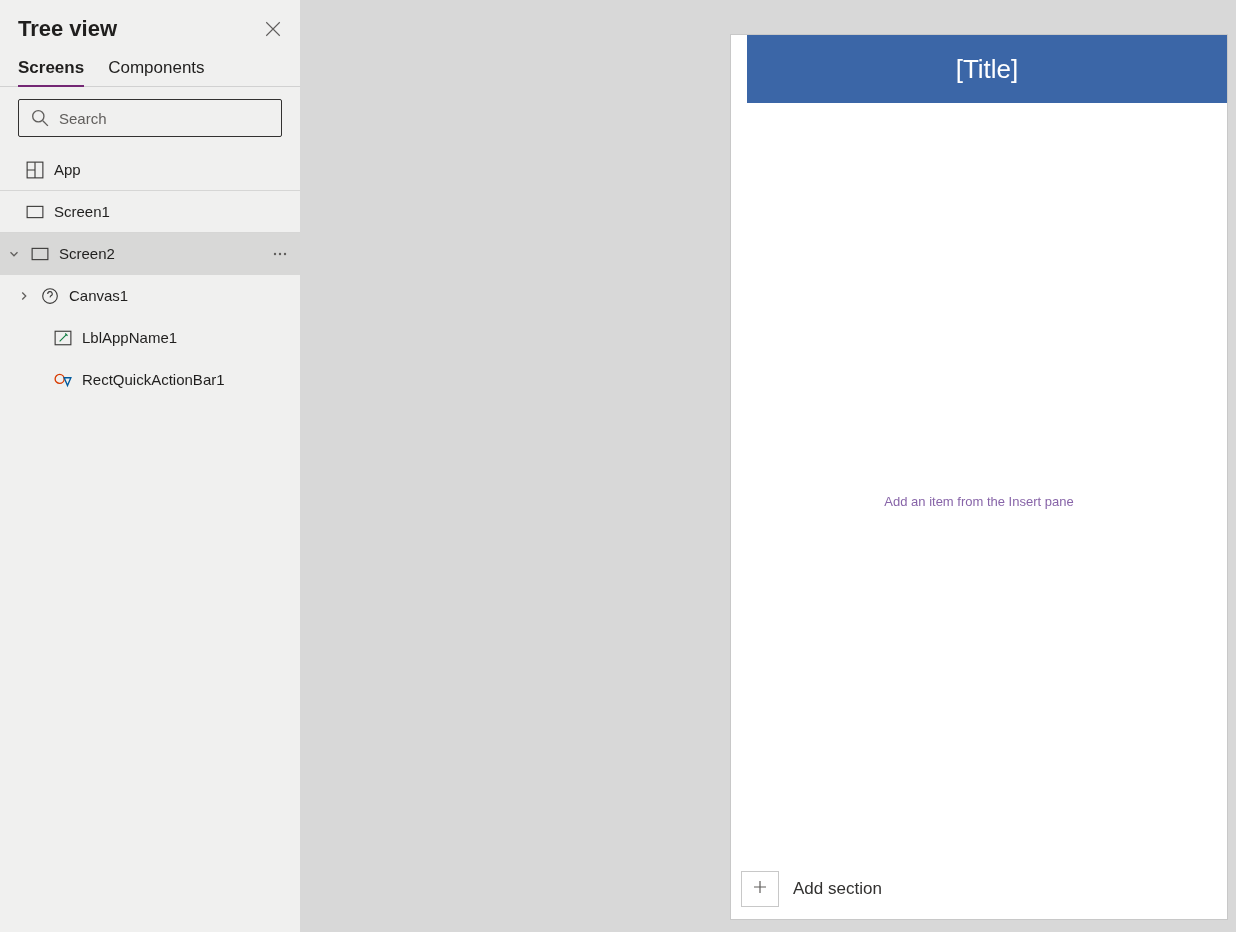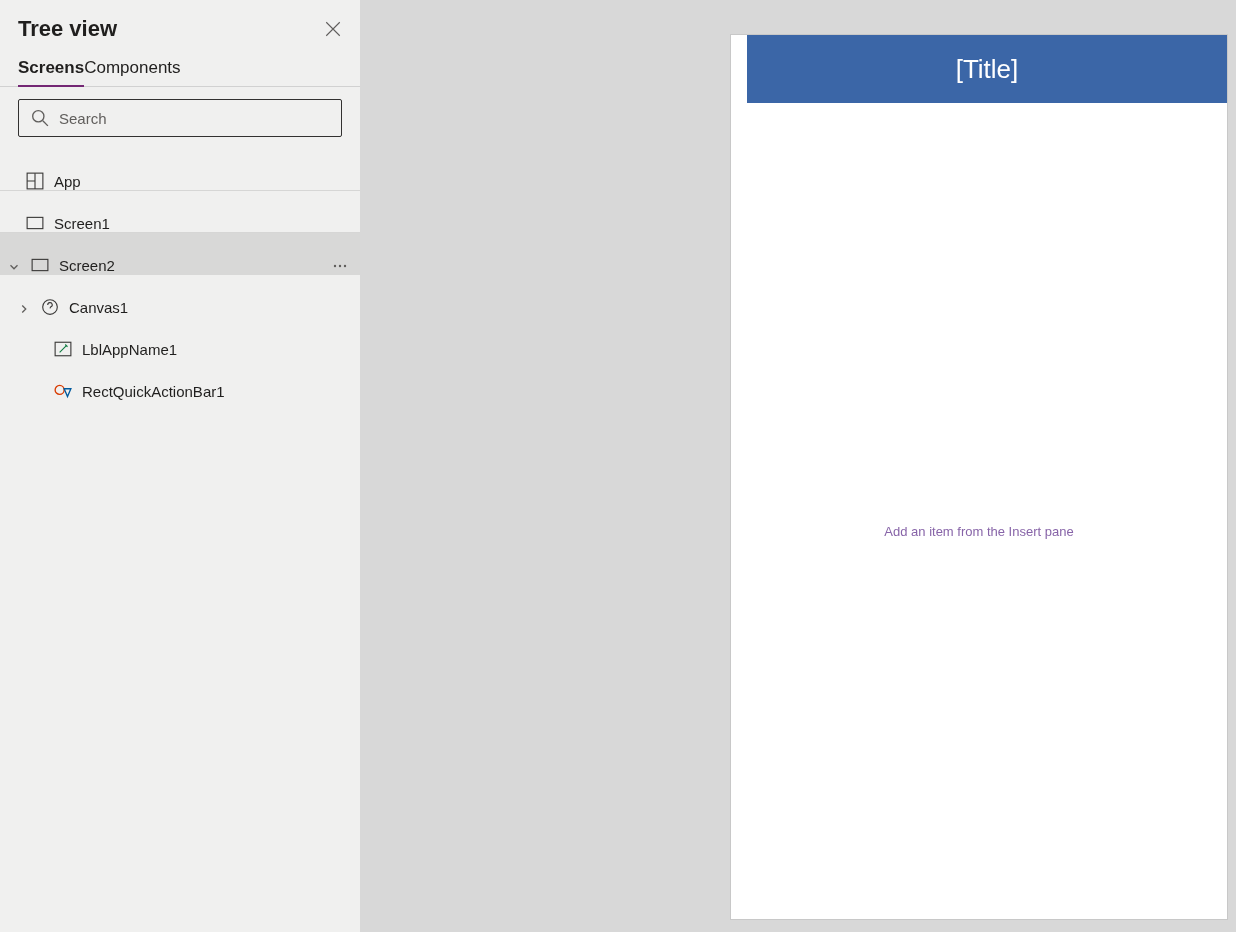--- a/index.html
+++ b/index.html
@@ -5,21 +5,21 @@
     * { box-sizing: border-box; margin: 0; padding: 0; }
     body {
       font-family: "Segoe UI", -apple-system, sans-serif;
       width: 1236px;
       height: 932px;
       background: #d8d8d8;
       overflow: hidden;
       display: flex;
     }
     .tree-panel {
-      width: 360px;
+      width: 300px;
       height: 100%;
       background: #f0f0ef;
       display: flex;
       flex-direction: column;
     }
     .tree-header {
       padding: 16px 18px 10px 18px;
       display: flex;
       justify-content: space-between;
       align-items: center;
@@ -30,20 +30,21 @@
       color: #201f1e;
     }
     .close-x {
       width: 18px;
       height: 18px;
       cursor: pointer;
       color: #605e5c;
     }
     .tabs {
       display: flex;
+      gap: 24px;
       padding: 0 18px;
       border-bottom: 1px solid #d1d1d1;
     }
     .tab {
       font-size: 17px;
       color: #201f1e;
       padding: 6px 0 8px 0;
       cursor: pointer;
       position: relative;
     }
@@ -76,21 +77,21 @@
       background: transparent;
       font-size: 15px;
       flex: 1;
       color: #000000;
     }
     .search-box input::placeholder { color: #605e5c; }
     .search-icon { width: 18px; height: 18px; color: #605e5c; }
     .tree-list { flex: 1; overflow: auto; }
     .tree-row {
       display: flex;
-      align-items: flex-end;
+      align-items: center;
       height: 42px;
       gap: 10px;
       padding-right: 12px;
       cursor: pointer;
       font-size: 15px;
       color: #201f1e;
       border-bottom: 1px solid transparent;
     }
     .tree-row.border { border-bottom: 1px solid #d6d6d5; }
     .tree-row.selected { background: #d8d8d7; }
@@ -267,14 +268,24 @@
 </div>
 
 <div class="canvas-area">
   <div class="phone-preview">
     <div class="title-bar">
       <span>[Title]</span>
     </div>
     <div class="empty-zone">
       <span>Add an item from the Insert pane</span>
     </div>
+    <div class="add-section">
+      <div class="plus-btn">
+        <span>
+          <svg viewBox="0 0 16 16" stroke="currentColor" stroke-width="1.2">
+              <path d="M8 2 V14 M2 8 H14"></path>
+            </svg>
+        </span>
+      </div>
+      <span class="add-section-text">Add section</span>
+    </div>
   </div>
 </div>
 
 </body></html>

